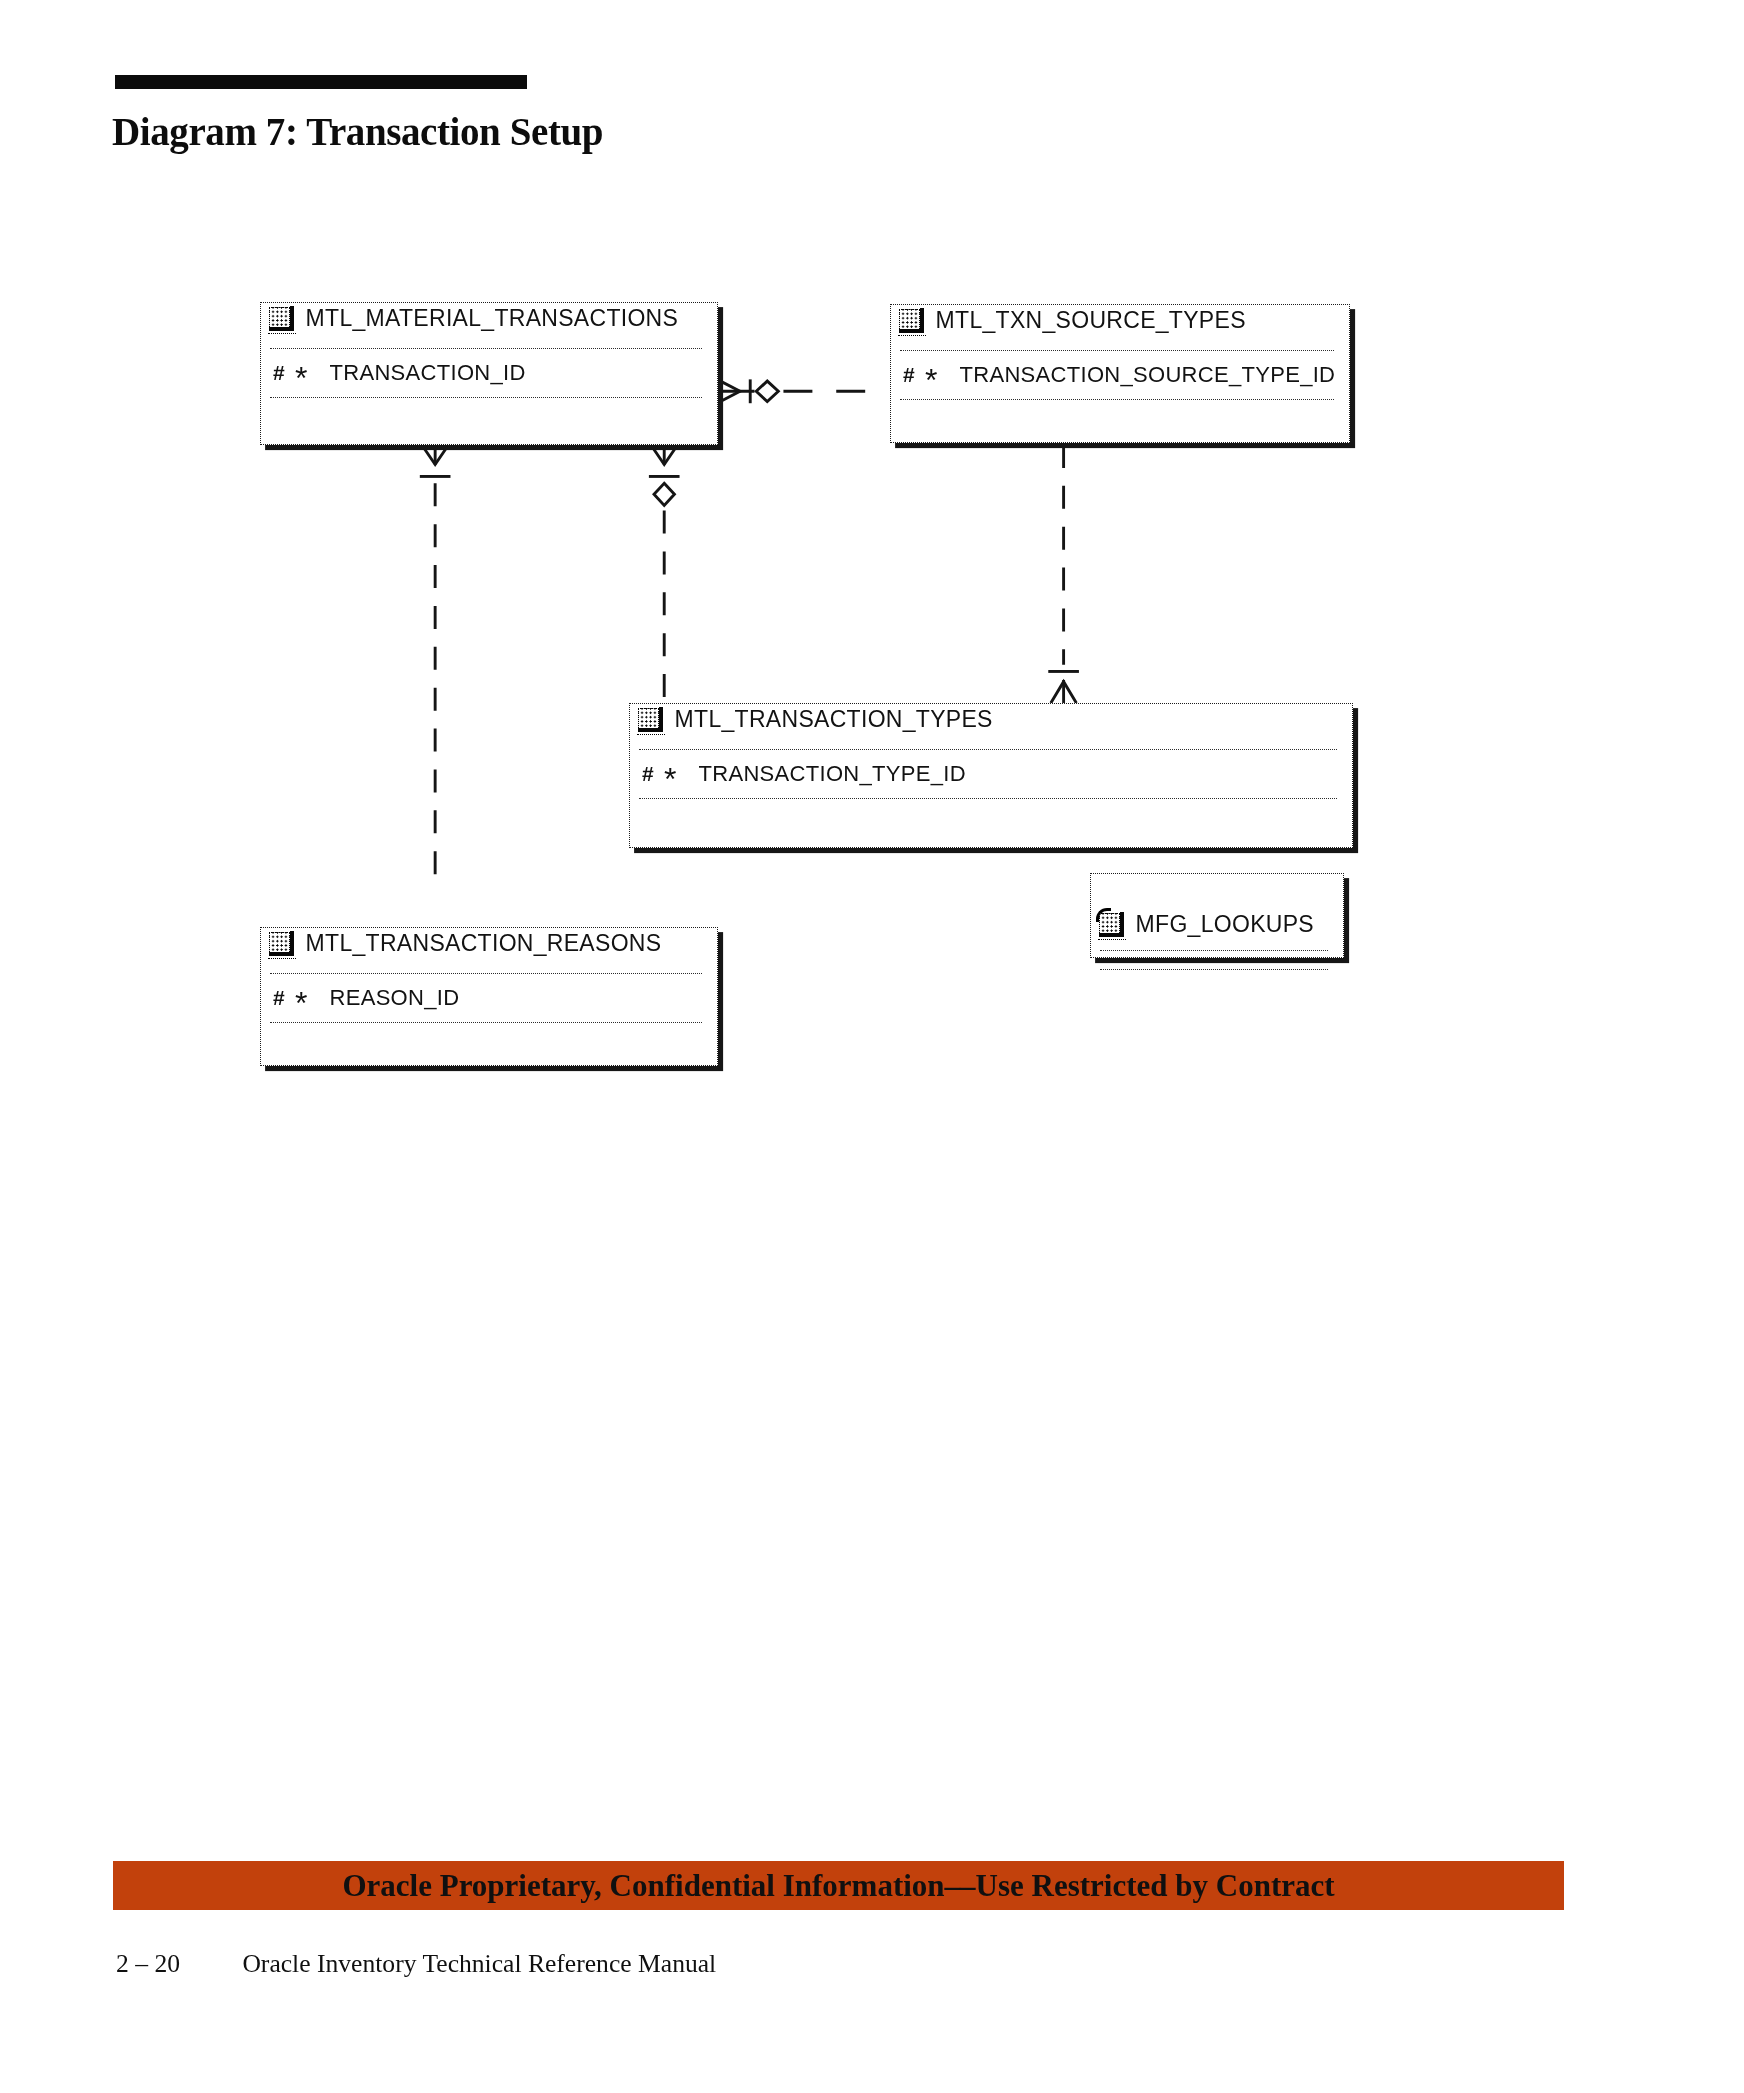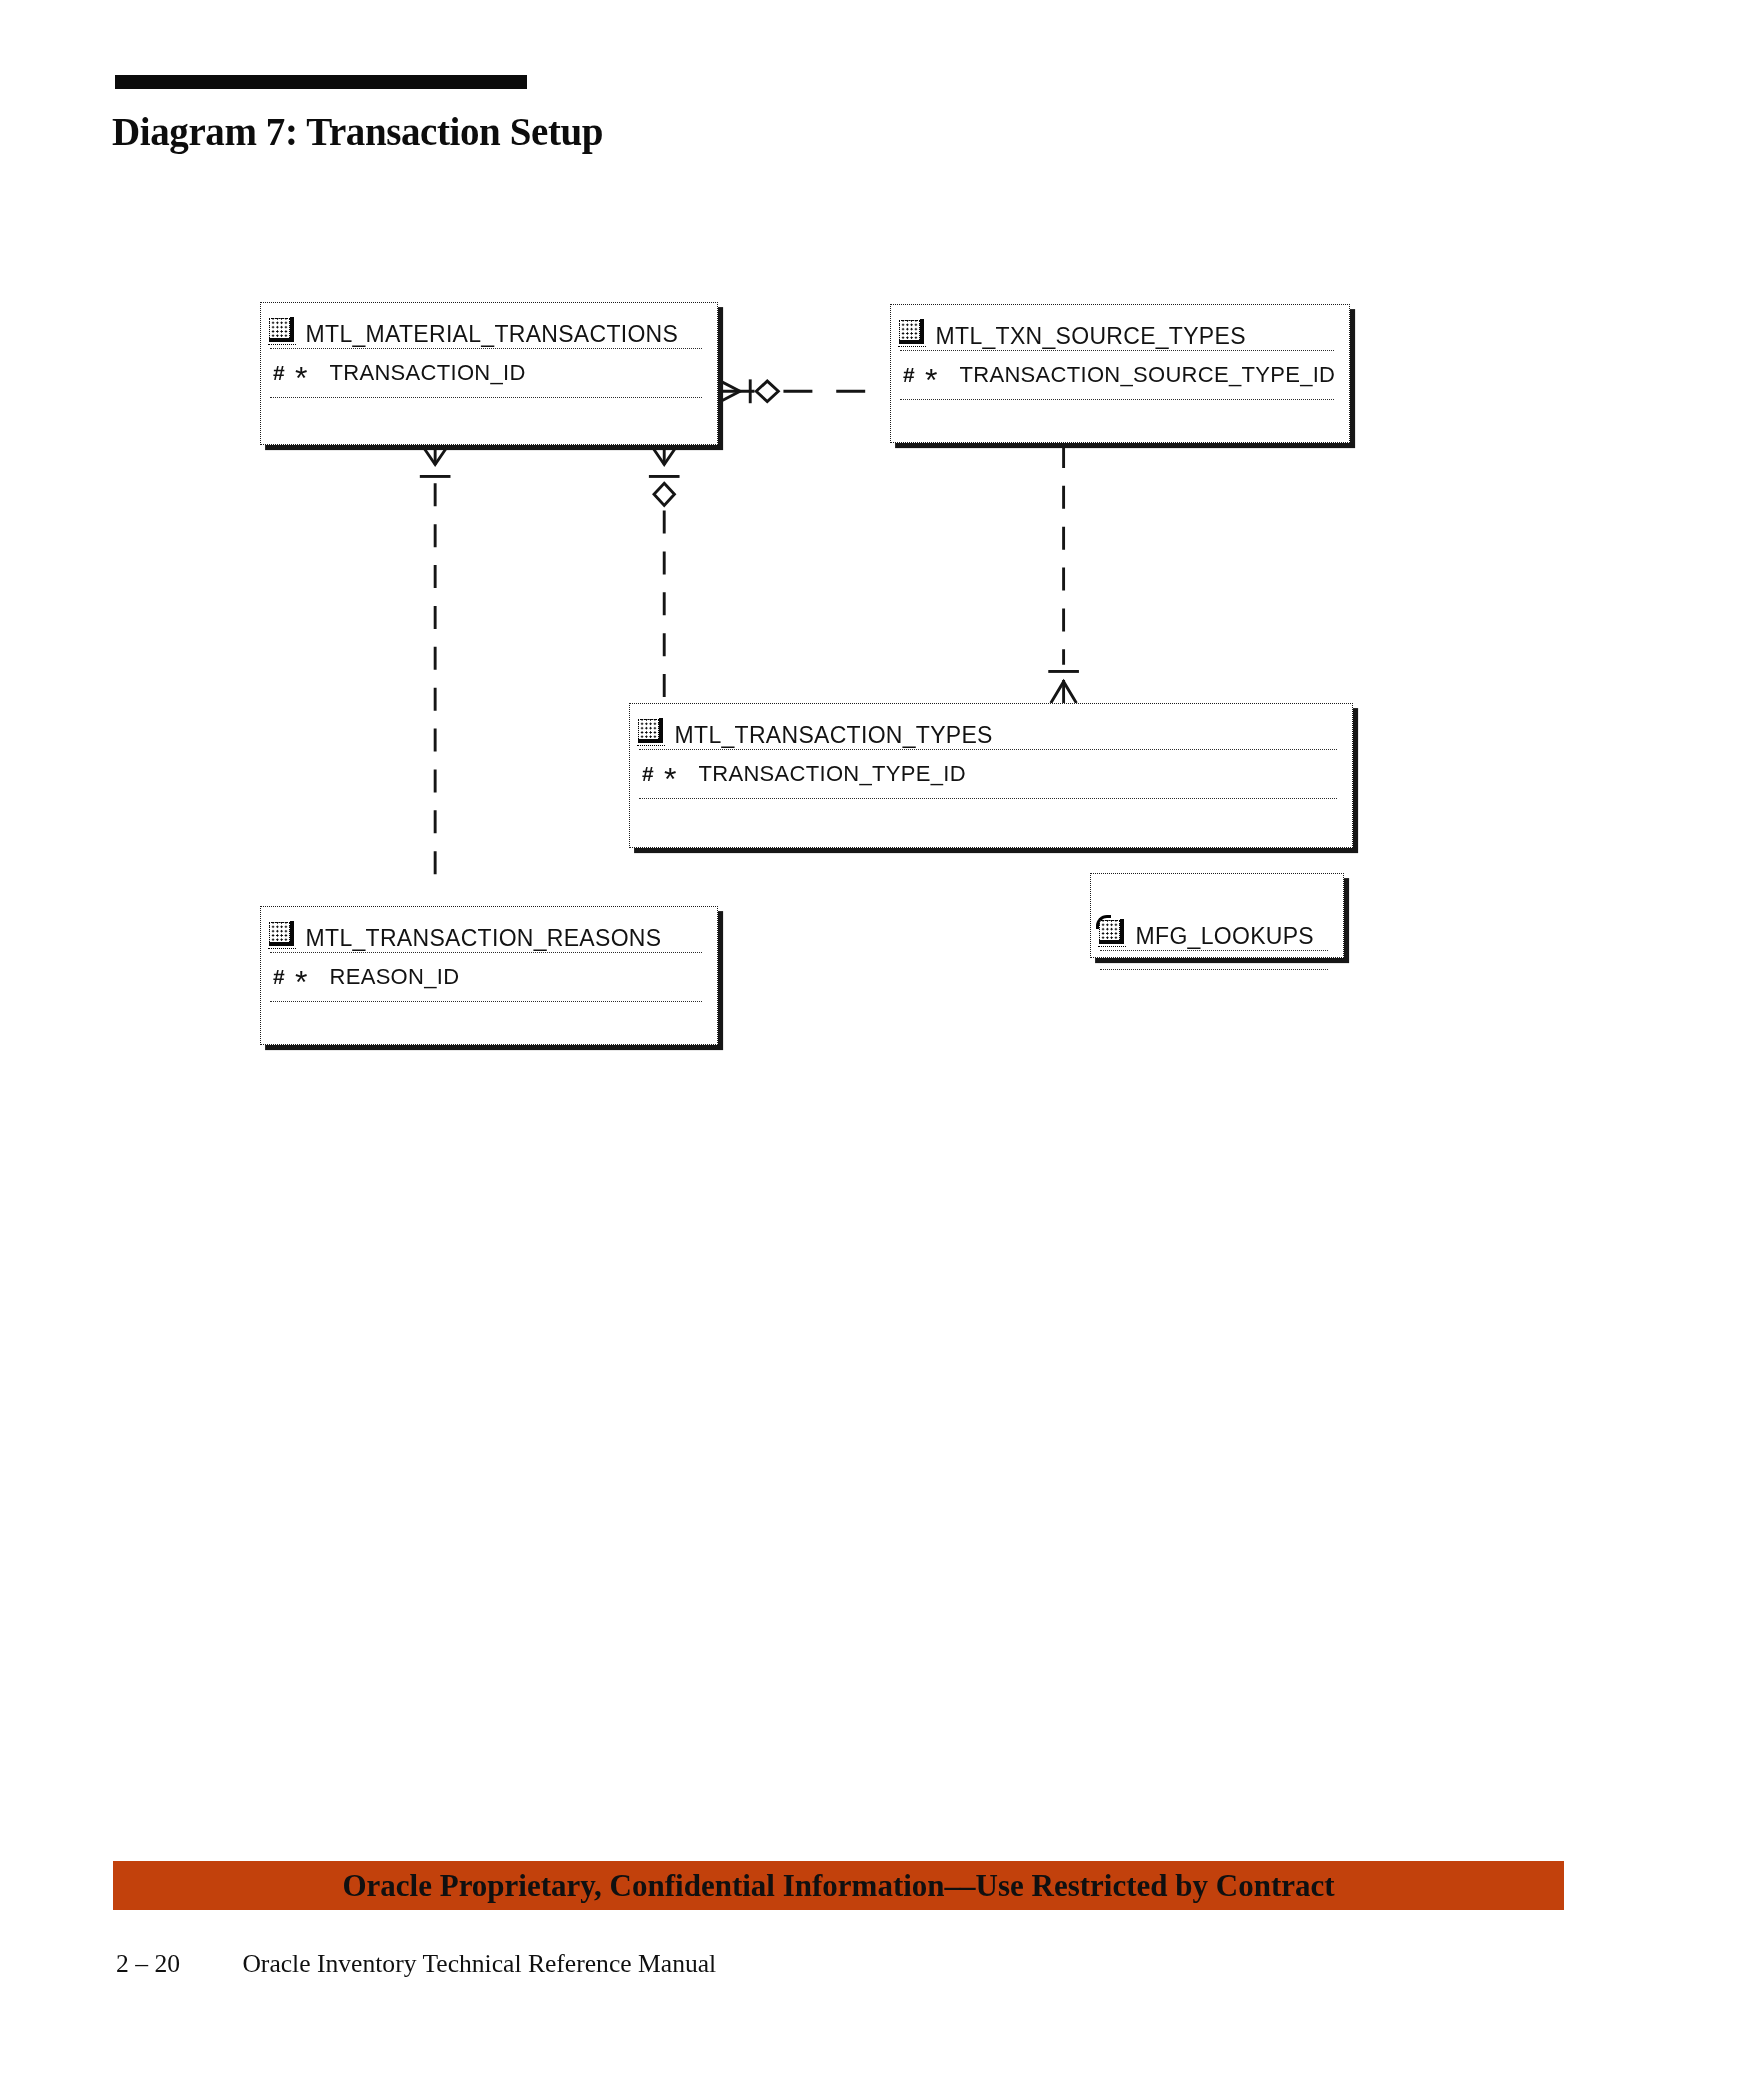--- a/index.html
+++ b/index.html
@@ -25,21 +25,21 @@
     white-space:nowrap;
   }
 
   
   .entity{
     position:absolute;box-sizing:border-box;background:#ffffff;
     border:1.7px dotted #1c1c1c;
     box-shadow:5.1px 5.1px 0 0 #161616;
   }
   .entity-header{
-    height:43px;display:flex;align-items:flex-end;
+    height:43px;display:flex;align-items:flex-start;
     padding:1.7px 6.8px 0 6.8px;
   }
   .entity-name{
     font-size:23px;letter-spacing:0.3px;color:#121212;white-space:nowrap;
   }
   .entity-sep{
     height:0;border-top:1.7px dotted #2c2c2c;margin:0 15.3px 0 8.5px;
   }
   .entity-attr{
     height:48px;display:flex;align-items:center;
@@ -179,21 +179,21 @@
     </div>
     <div class="entity-sep"></div>
     <div class="entity-attr">
       <span class="pk-marker">#</span>
       <span class="mand-marker">*</span>
       <span class="attr-name">TRANSACTION_TYPE_ID</span>
     </div>
     <div class="entity-sep"></div>
   </div>
 
-  <div class="entity" style="left:260px;top:906px;width:458px;height:139px;">
+  <div class="entity" style="left:260px;top:927px;width:458px;height:139px;">
     <div class="entity-header">
       <span class="ent-icon">
         <span class="face"></span>
         <span class="edge-r"></span>
         <span class="edge-b"></span>
         <span class="base-dots"></span>
       </span>
       <span class="entity-name">MTL_TRANSACTION_REASONS</span>
     </div>
     <div class="entity-sep"></div>

